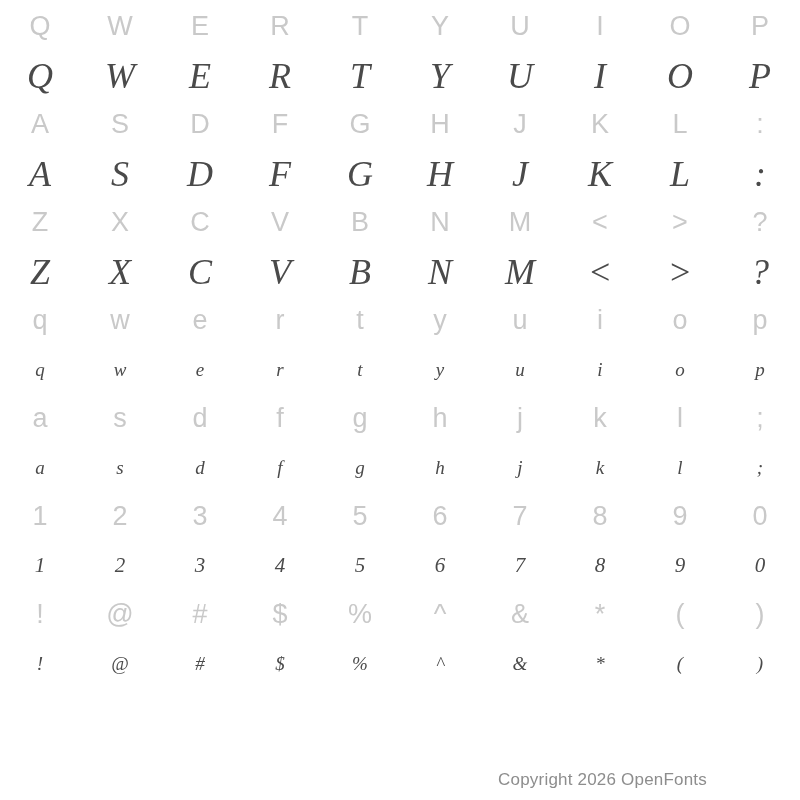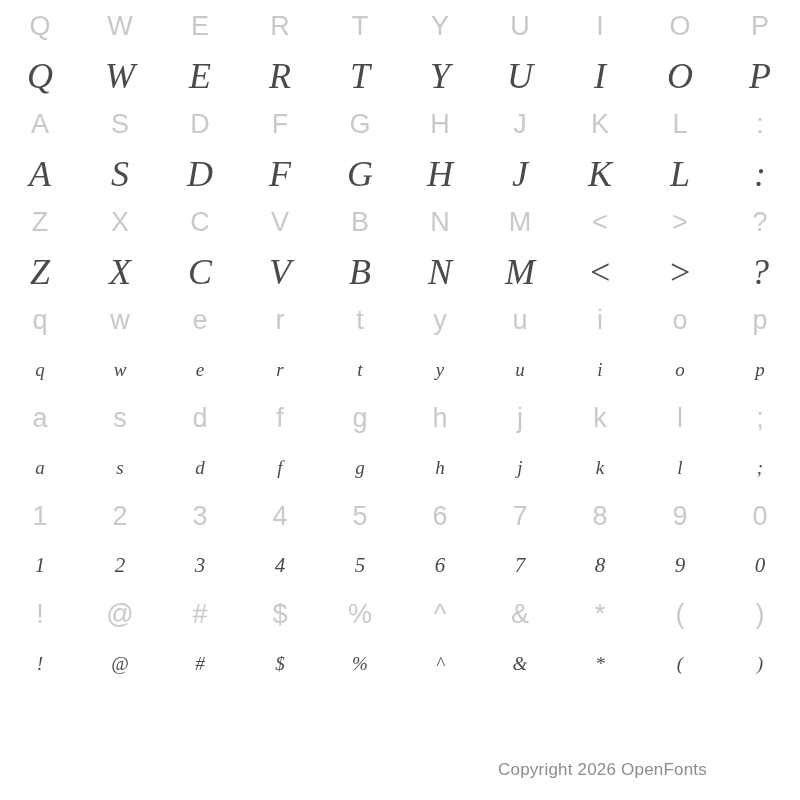--- a/index.html
+++ b/index.html
@@ -56,21 +56,21 @@
   .g-lower { font-size: 19px; }
   .g-digit { font-size: 21px; }
   .g-sym   { font-size: 19px; }
   .footer {
     position: absolute;
     left: 0;
     top: 760px;
     width: 724px;
     height: 40px;
     display: flex;
-    align-items: flex-start;
+    align-items: center;
     justify-content: flex-end;
     padding-right: 17px;
     box-sizing: border-box;
   }
   .copyright {
     color: #8d8d8d;
     font-size: 17px;
     font-family: "Liberation Sans", sans-serif;
     letter-spacing: 0.2px;
   }

